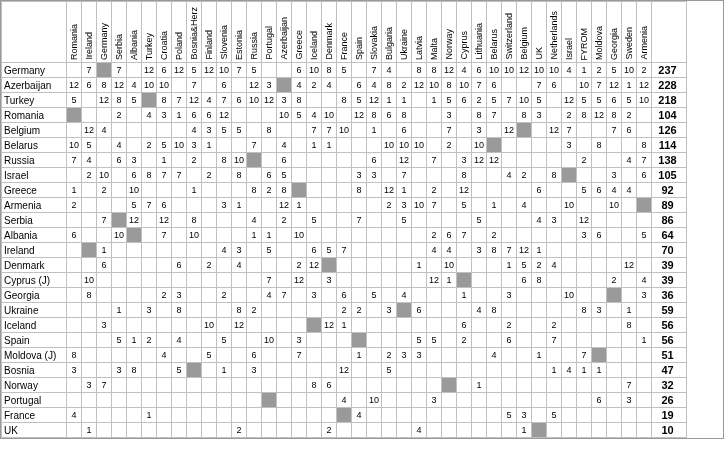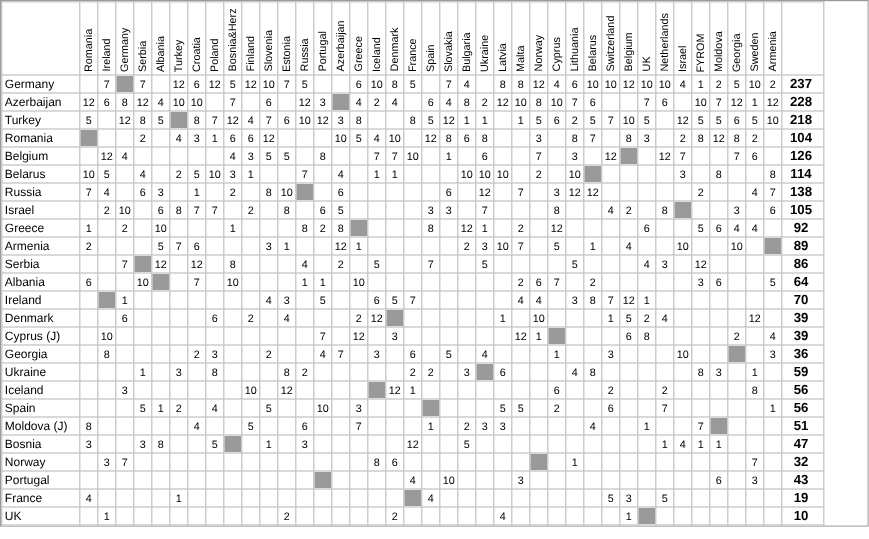--- a/index.html
+++ b/index.html
@@ -1128,21 +1128,21 @@
           <td class="pt"></td>
           <td class="pt"></td>
           <td class="pt"></td>
           <td class="pt"></td>
           <td class="pt"></td>
           <td class="pt"></td>
           <td class="pt">6</td>
           <td class="pt"></td>
           <td class="pt">3</td>
           <td class="pt"></td>
-          <td class="total">43</td>
+          <td class="total">26</td>
         </tr>
         <tr>
           <td class="rowlabel">France</td>
           <td class="pt">4</td>
           <td class="pt"></td>
           <td class="pt"></td>
           <td class="pt"></td>
           <td class="pt"></td>
           <td class="pt">1</td>
           <td class="pt"></td>

